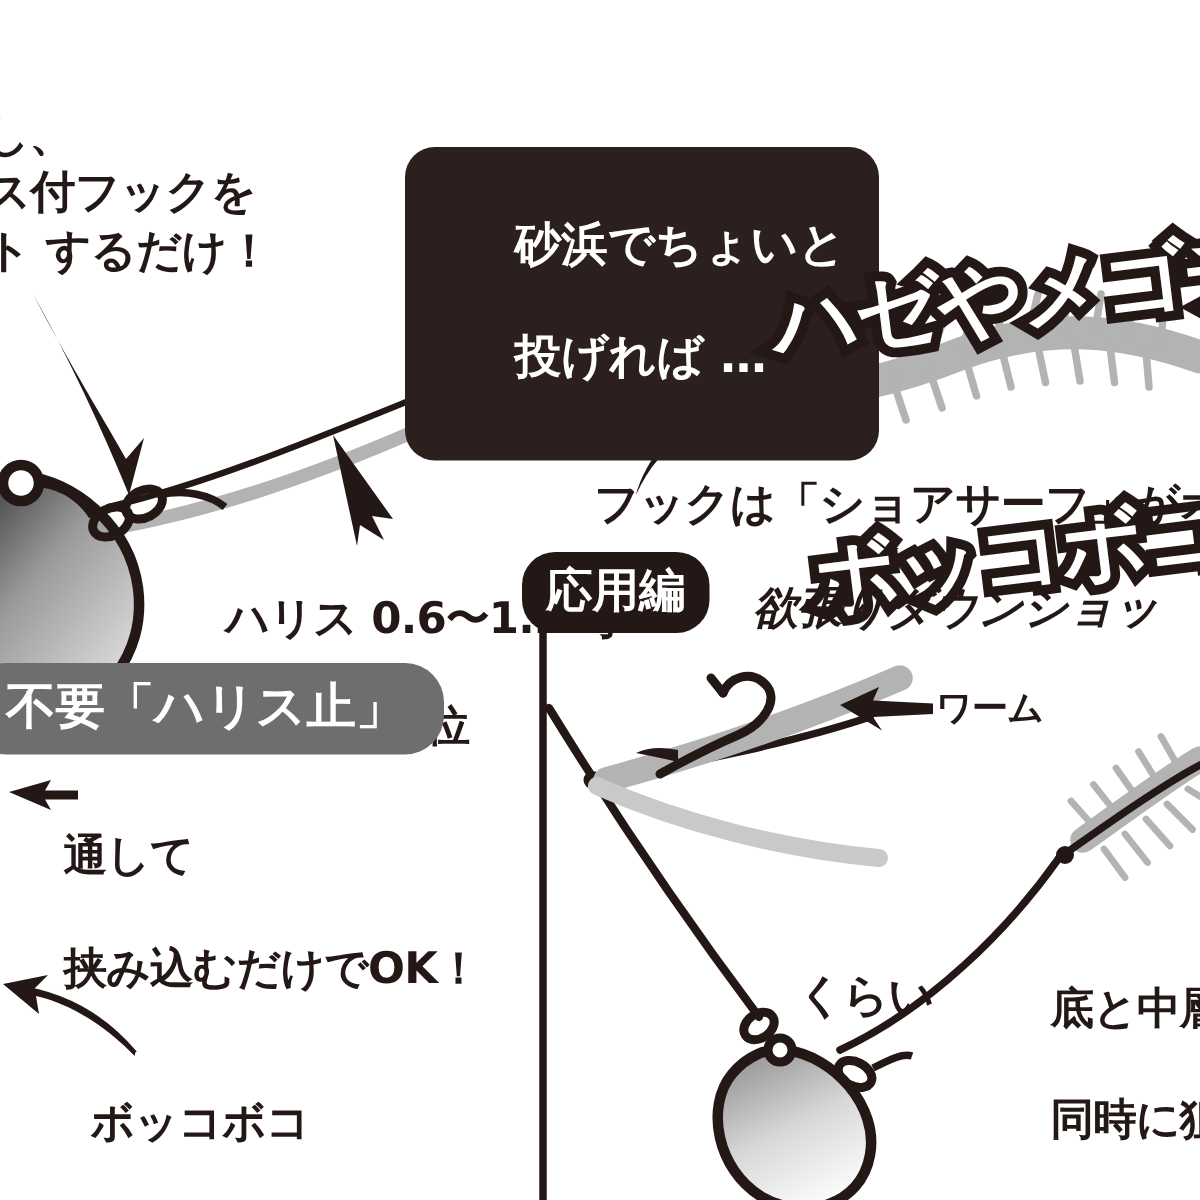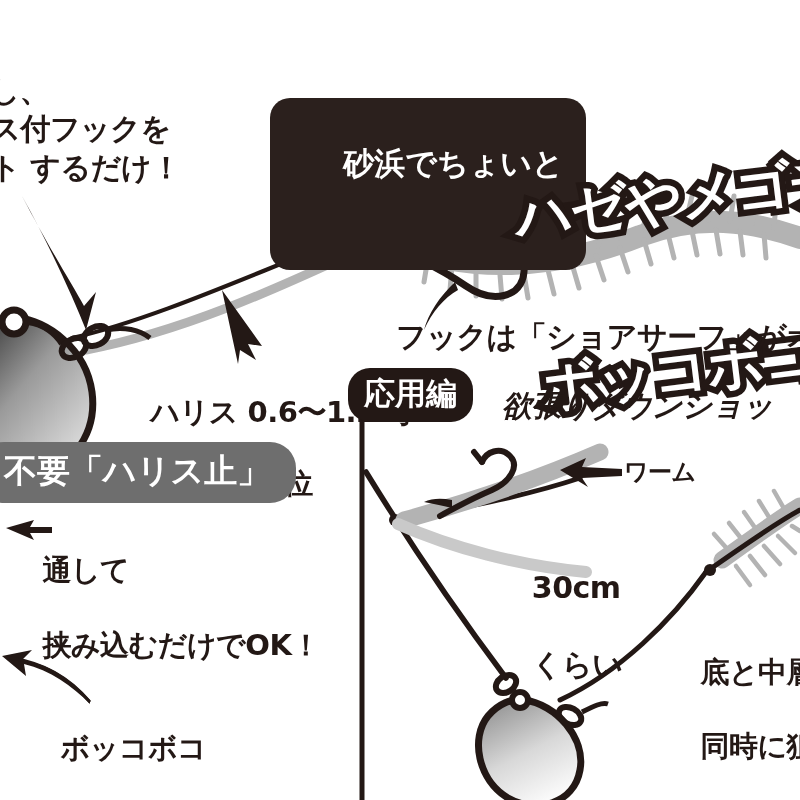--- a/index.html
+++ b/index.html
@@ -294,20 +294,21 @@
       <circle cx="710" cy="570" r="6" fill="#231815"></circle>
     </g>
   </svg>
 
   <div class="abs jp" id="tl-text">結し、
 リス付フックを
 ット するだけ！</div>
 
   <div class="abs" id="banner-dark">
     <span>砂浜でちょいと</span><br>
+    <span>投げれば …</span>
   </div>
 
   <div class="abs" id="headline">
     <span class="ln ln1">ハゼやメゴチ</span>
     <span class="ln ln2">ボッコボコ！</span>
   </div>
 
   <div class="abs jp" id="harisu-spec">
     <span>ハリス 0.6〜1.2 号</span><br>
     <span>5〜15cm位</span>
@@ -330,21 +331,21 @@
   <div class="abs pill" id="ouyou-pill">応用編</div>
 
   <div class="abs jp" id="downshot-title">欲張りダウンショッ</div>
 
   <div class="abs jp" id="worm-label">ワーム</div>
   <svg class="abs" style="left:560px;top:456px;" width="62" height="34">
     <path d="M 0,14 L 26,2 L 22,11 L 62,13 L 62,20 L 22,22 L 28,31 Z" fill="#231815"></path>
   </svg>
 
   <div class="abs jp" id="dist-label">
-    <span>30cm</span><br>
+    <br>
     <span>くらい</span>
   </div>
 
   <div class="abs jp" id="bottom-mid">
     <span>底と中層を</span><br>
     <span>同時に狙え</span>
   </div>
 
 </div>
 

